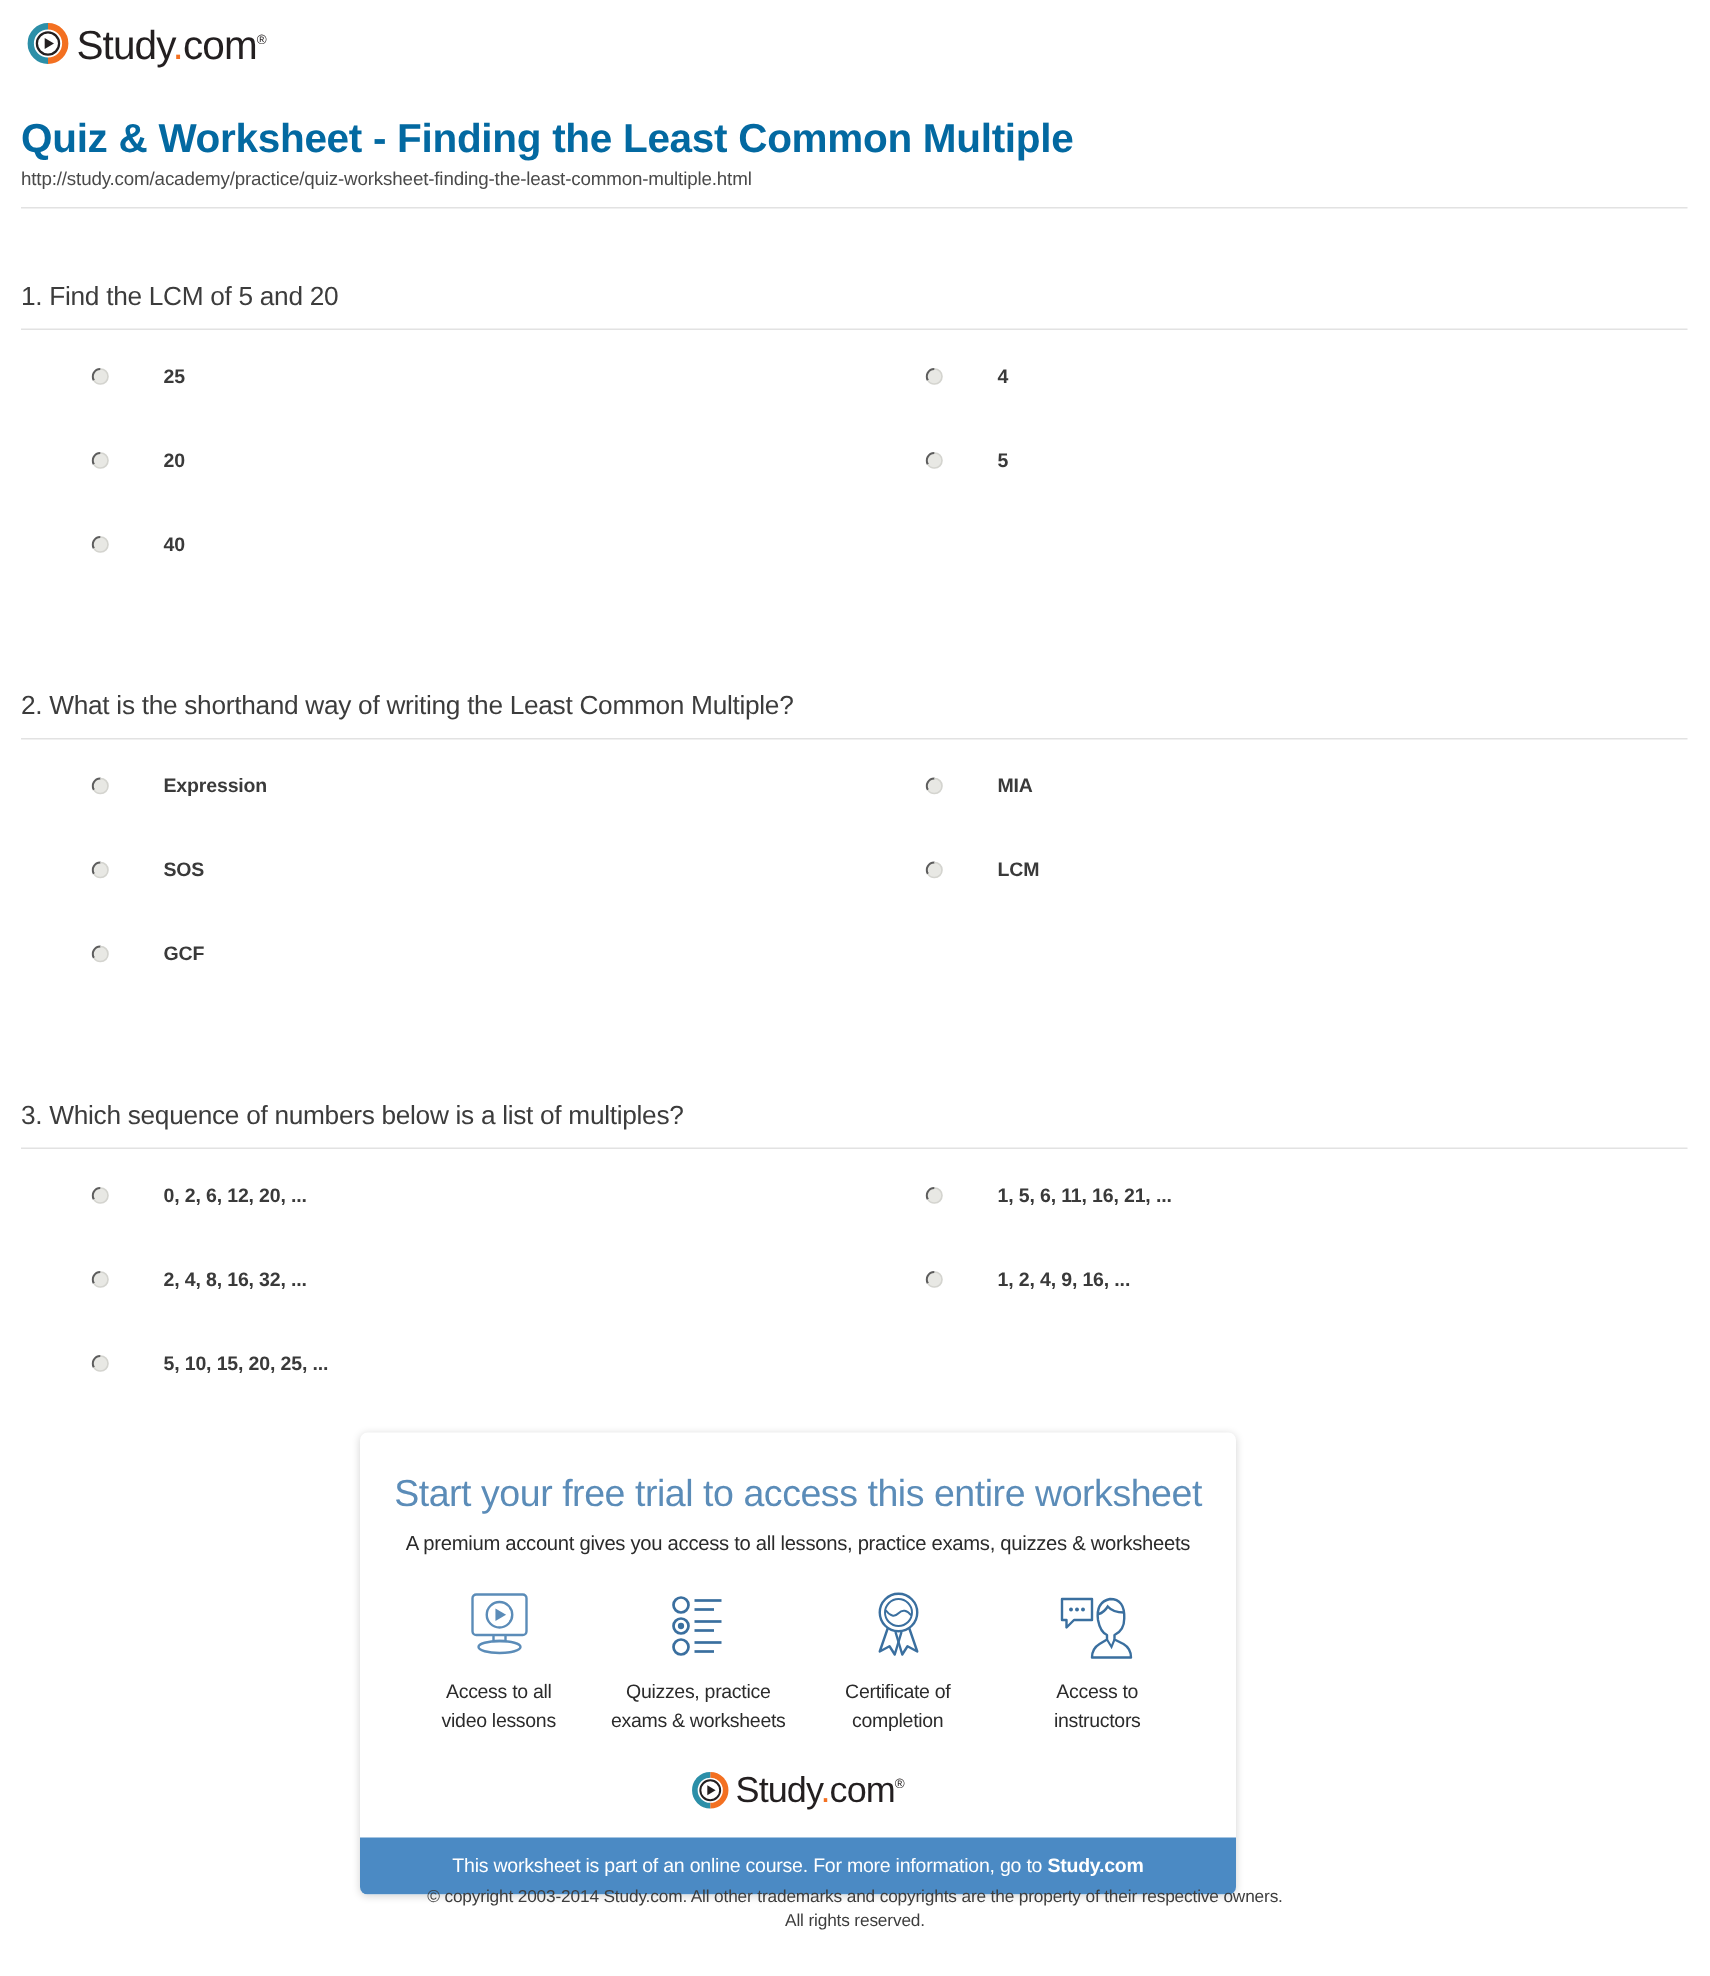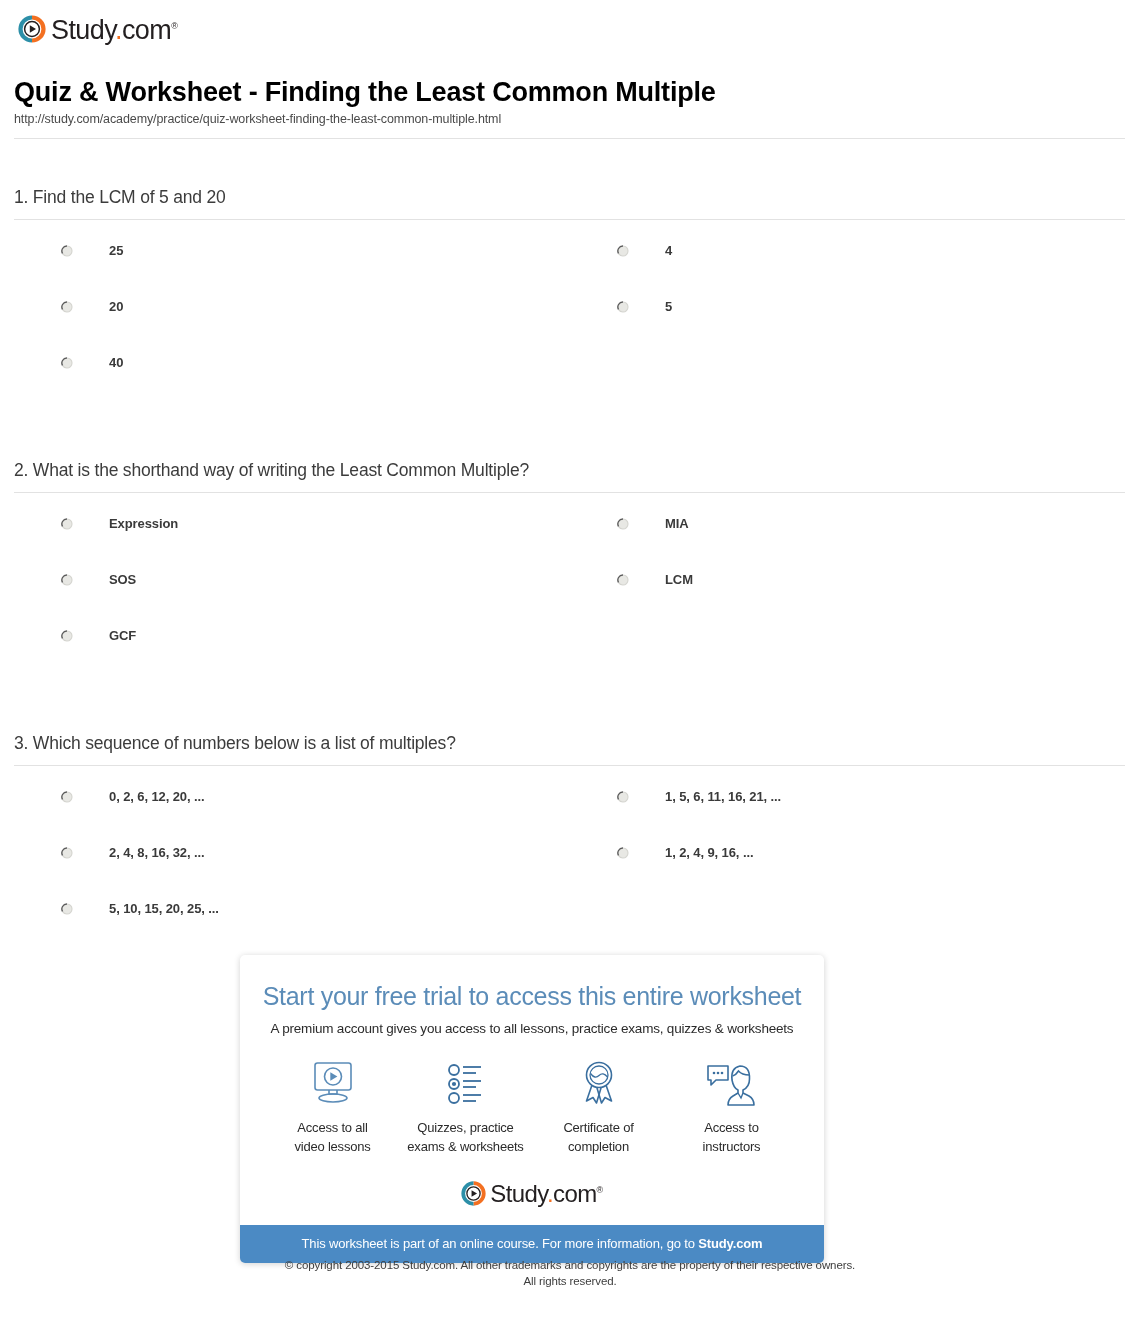--- a/index.html
+++ b/index.html
@@ -41,21 +41,21 @@
     font-size: 9px;
     vertical-align: super;
     color: #231f20;
   }
 
   .title-block { margin-top: 31px; }
   h1.worksheet-title {
     font-family: "Liberation Sans", sans-serif;
     font-size: 27px;
     font-weight: bold;
-    color: #000000;
+    color: #0369a1;
     margin: 0 0 4px 0;
     letter-spacing: -0.2px;
     line-height: 1.15;
   }
   .worksheet-url {
     font-family: "Liberation Sans", sans-serif;
     font-size: 12.5px;
     color: #4a4a4a;
     letter-spacing: -0.1px;
   }
@@ -501,15 +501,15 @@
         <path d="M11.8 10.3 L18.0 14 L11.8 17.7 Z" fill="#231f20"></path>
       </svg>
       <span class="brand-wordmark"><span>Study</span><span class="dot">.</span><span>com</span><span class="tm">®</span></span>
     </div>
 
     <div class="promo-bar"><span>This worksheet is part of an online course. For more information, go to </span><b>Study.com</b></div>
   </div>
 </div>
 
 <div class="copyright">
-  <div>© copyright 2003-2015 Study.com. All other trademarks and copyrights are the property of their respective owners.</div>
+  <div>© copyright 2003-2014 Study.com. All other trademarks and copyrights are the property of their respective owners.</div>
   <div>All rights reserved.</div>
 </div>
 
 </body></html>

